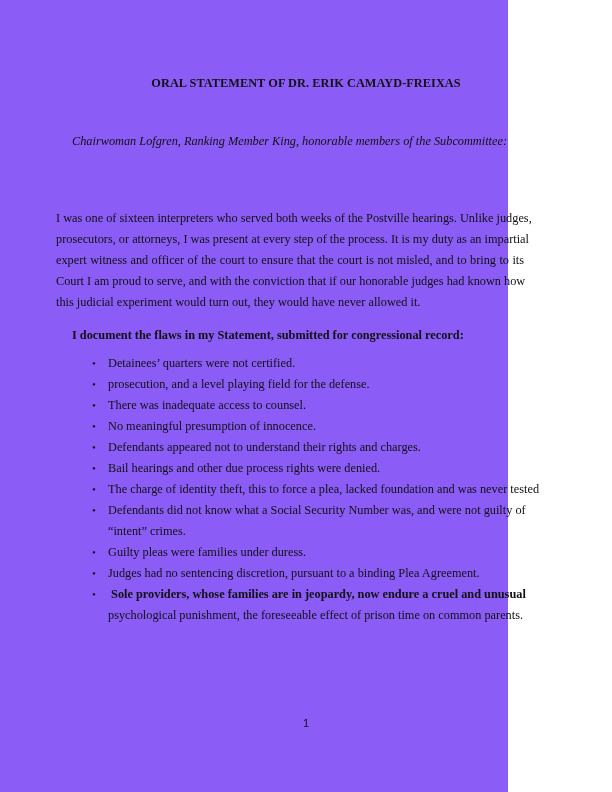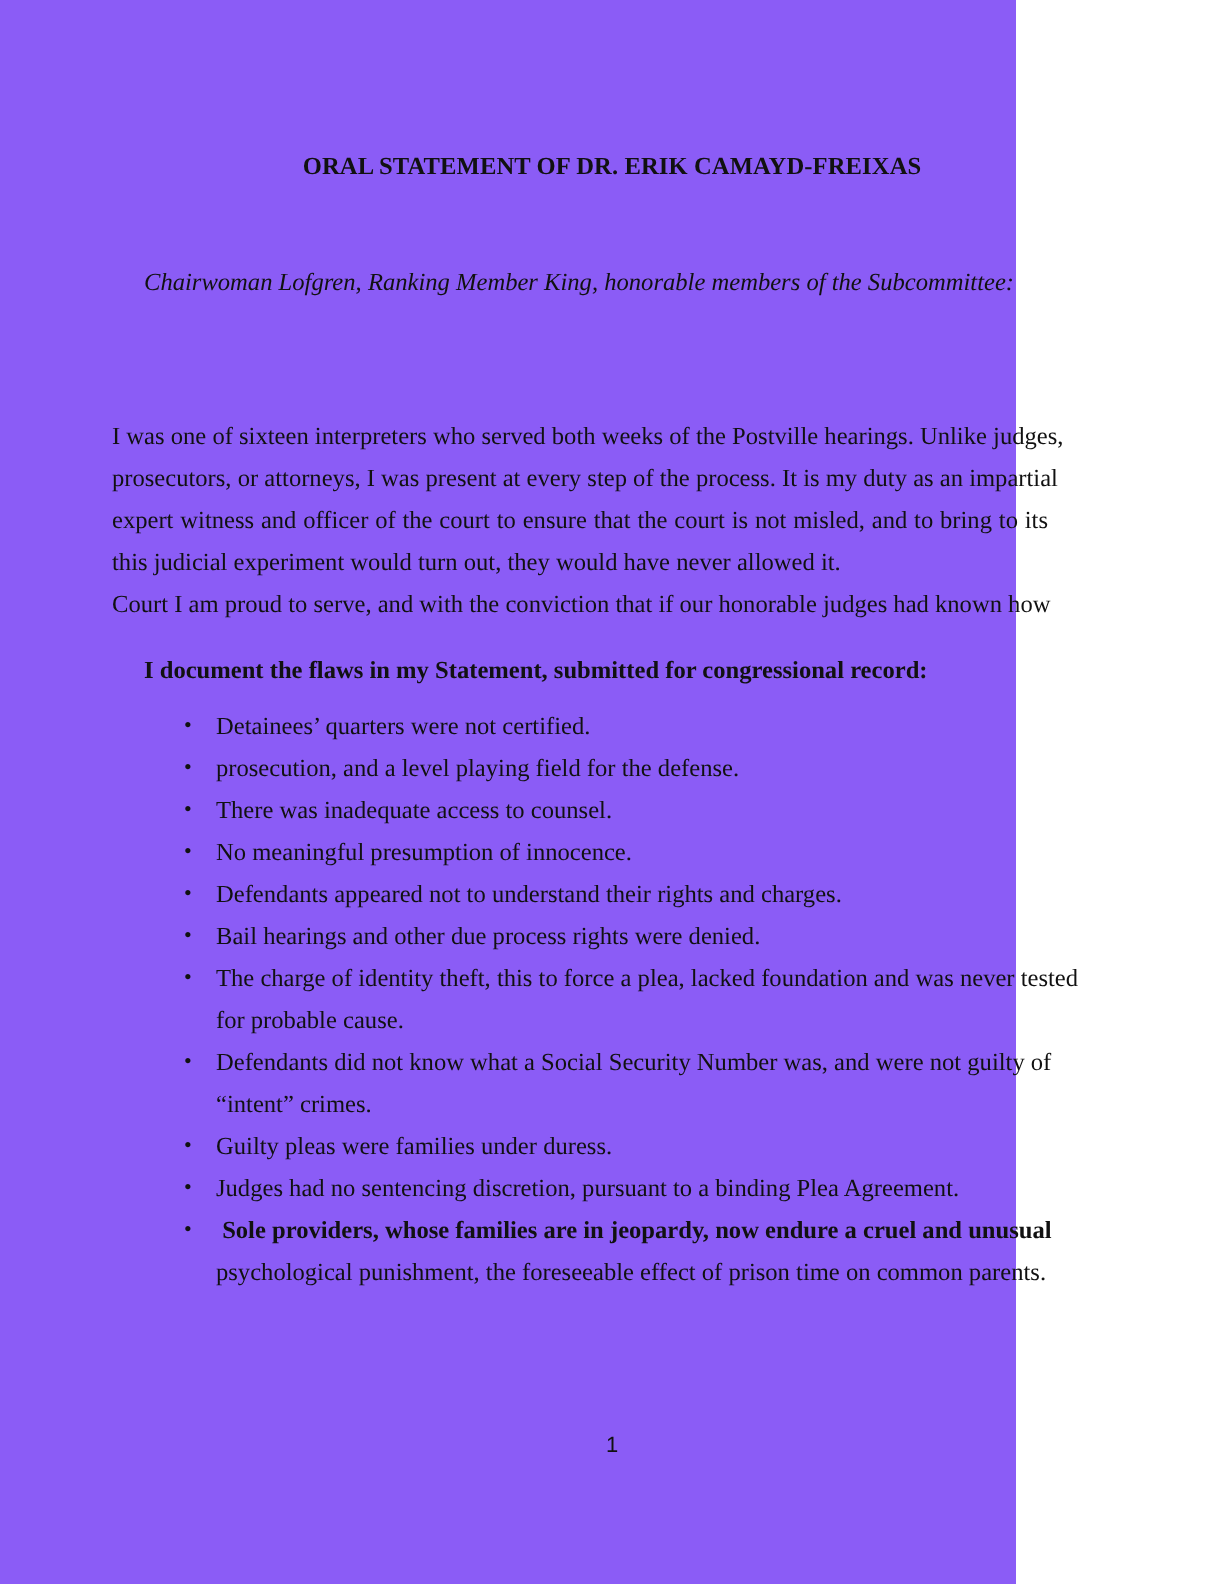--- a/index.html
+++ b/index.html
@@ -106,22 +106,22 @@
 
 <div class="page">
   <div class="title">ORAL STATEMENT OF DR. ERIK CAMAYD-FREIXAS</div>
 
   <div class="salutation">Chairwoman Lofgren, Ranking Member King, honorable members of the Subcommittee:</div>
 
   <div class="para">
     <span class="line">I was one of sixteen interpreters who served both weeks of the Postville hearings.  Unlike judges,</span>
     <span class="line">prosecutors, or attorneys, I was present at every step of the process.  It is my duty as an impartial</span>
     <span class="line">expert witness and officer of the court to ensure that the court is not misled, and to bring to its</span>
+    <span class="line">Court I am proud to serve, and with the conviction that if our honorable judges had known how</span>
     <span class="line last">this judicial experiment would turn out, they would have never allowed it.</span>
-    <span class="line">Court I am proud to serve, and with the conviction that if our honorable judges had known how</span>
   </div>
 
   <div class="intro">I document the flaws in my Statement, submitted for congressional record:</div>
 
   <ul class="bullets">
     <li>
       <span class="bullet">•</span>
       <span class="btext">Detainees’ quarters were not certified.</span>
     </li>
     <li>
@@ -140,21 +140,20 @@
       <span class="bullet">•</span>
       <span class="btext">Defendants appeared not to understand their rights and charges.</span>
     </li>
     <li>
       <span class="bullet">•</span>
       <span class="btext">Bail hearings and other due process rights were denied.</span>
     </li>
     <li>
       <span class="bullet">•</span>
       <span class="btext">The charge of identity theft, this to force a plea, lacked foundation and was never tested</span>
-      <span class="btext">for probable cause.</span>
     </li>
     <li>
       <span class="bullet">•</span>
       <span class="btext">Defendants did not know what a Social Security Number was, and were not guilty of</span>
       <span class="btext">“intent” crimes.</span>
     </li>
     <li>
       <span class="bullet">•</span>
       <span class="btext">Guilty pleas were families under duress.</span>
     </li>

